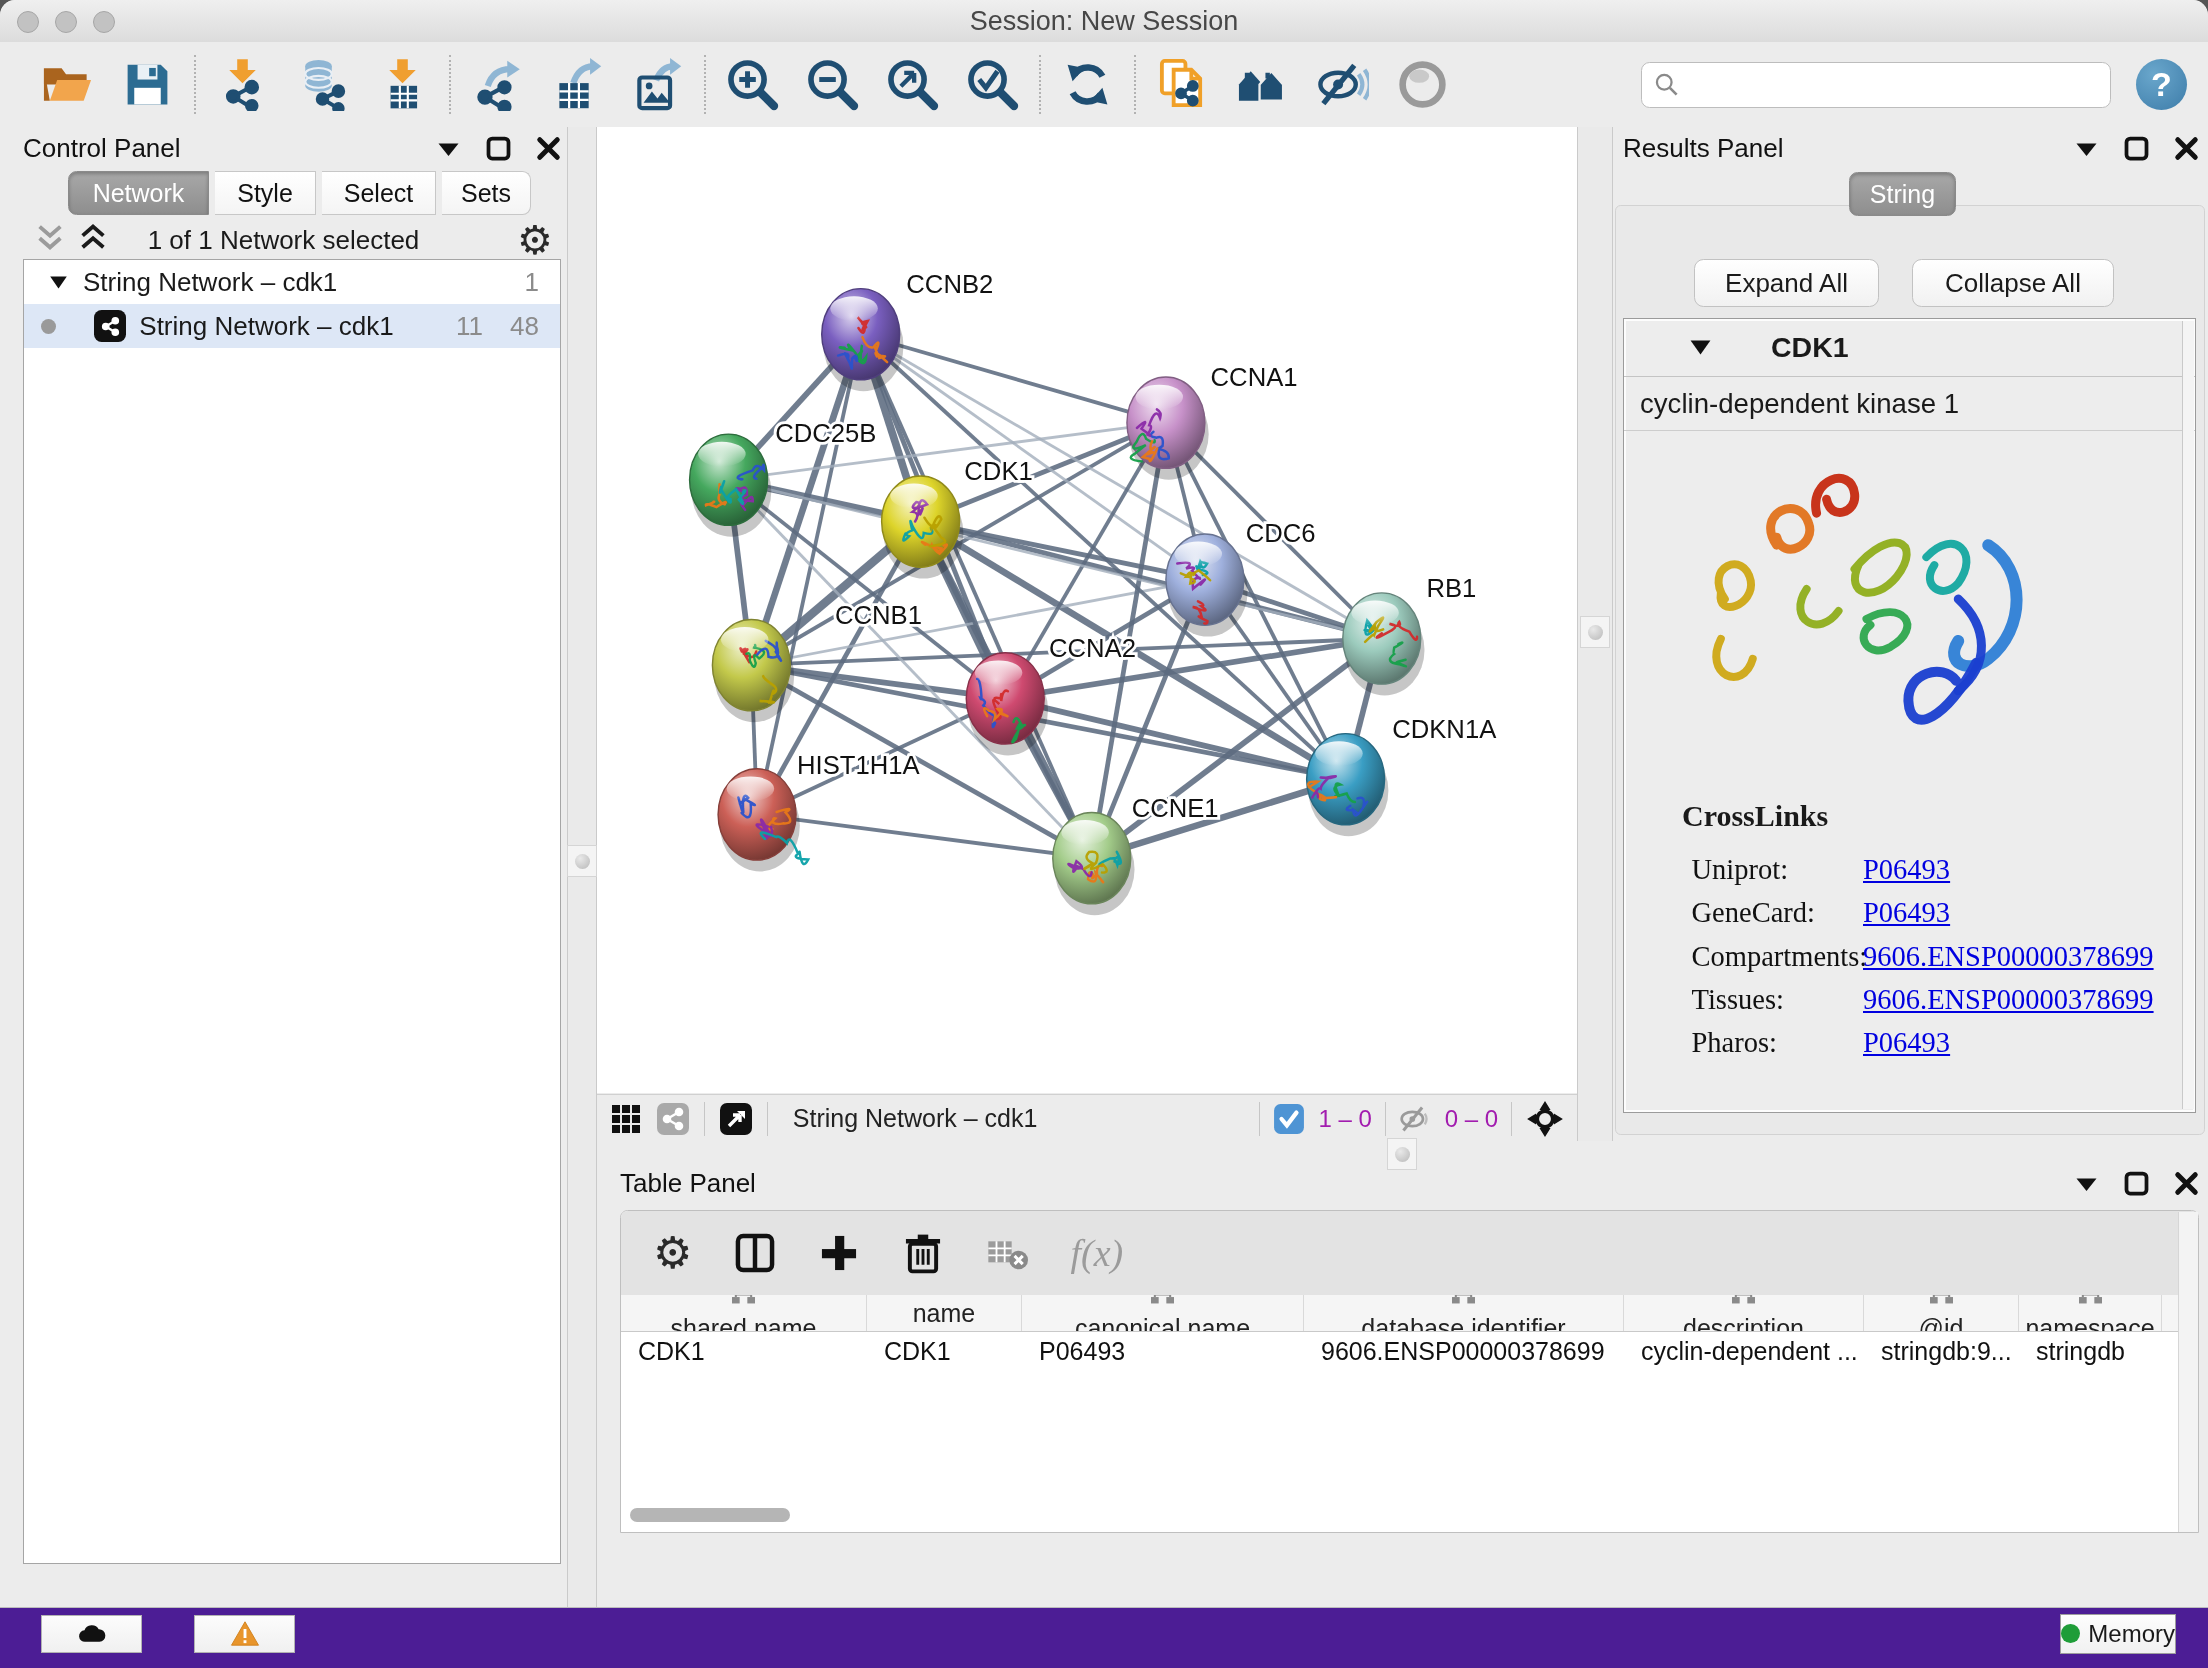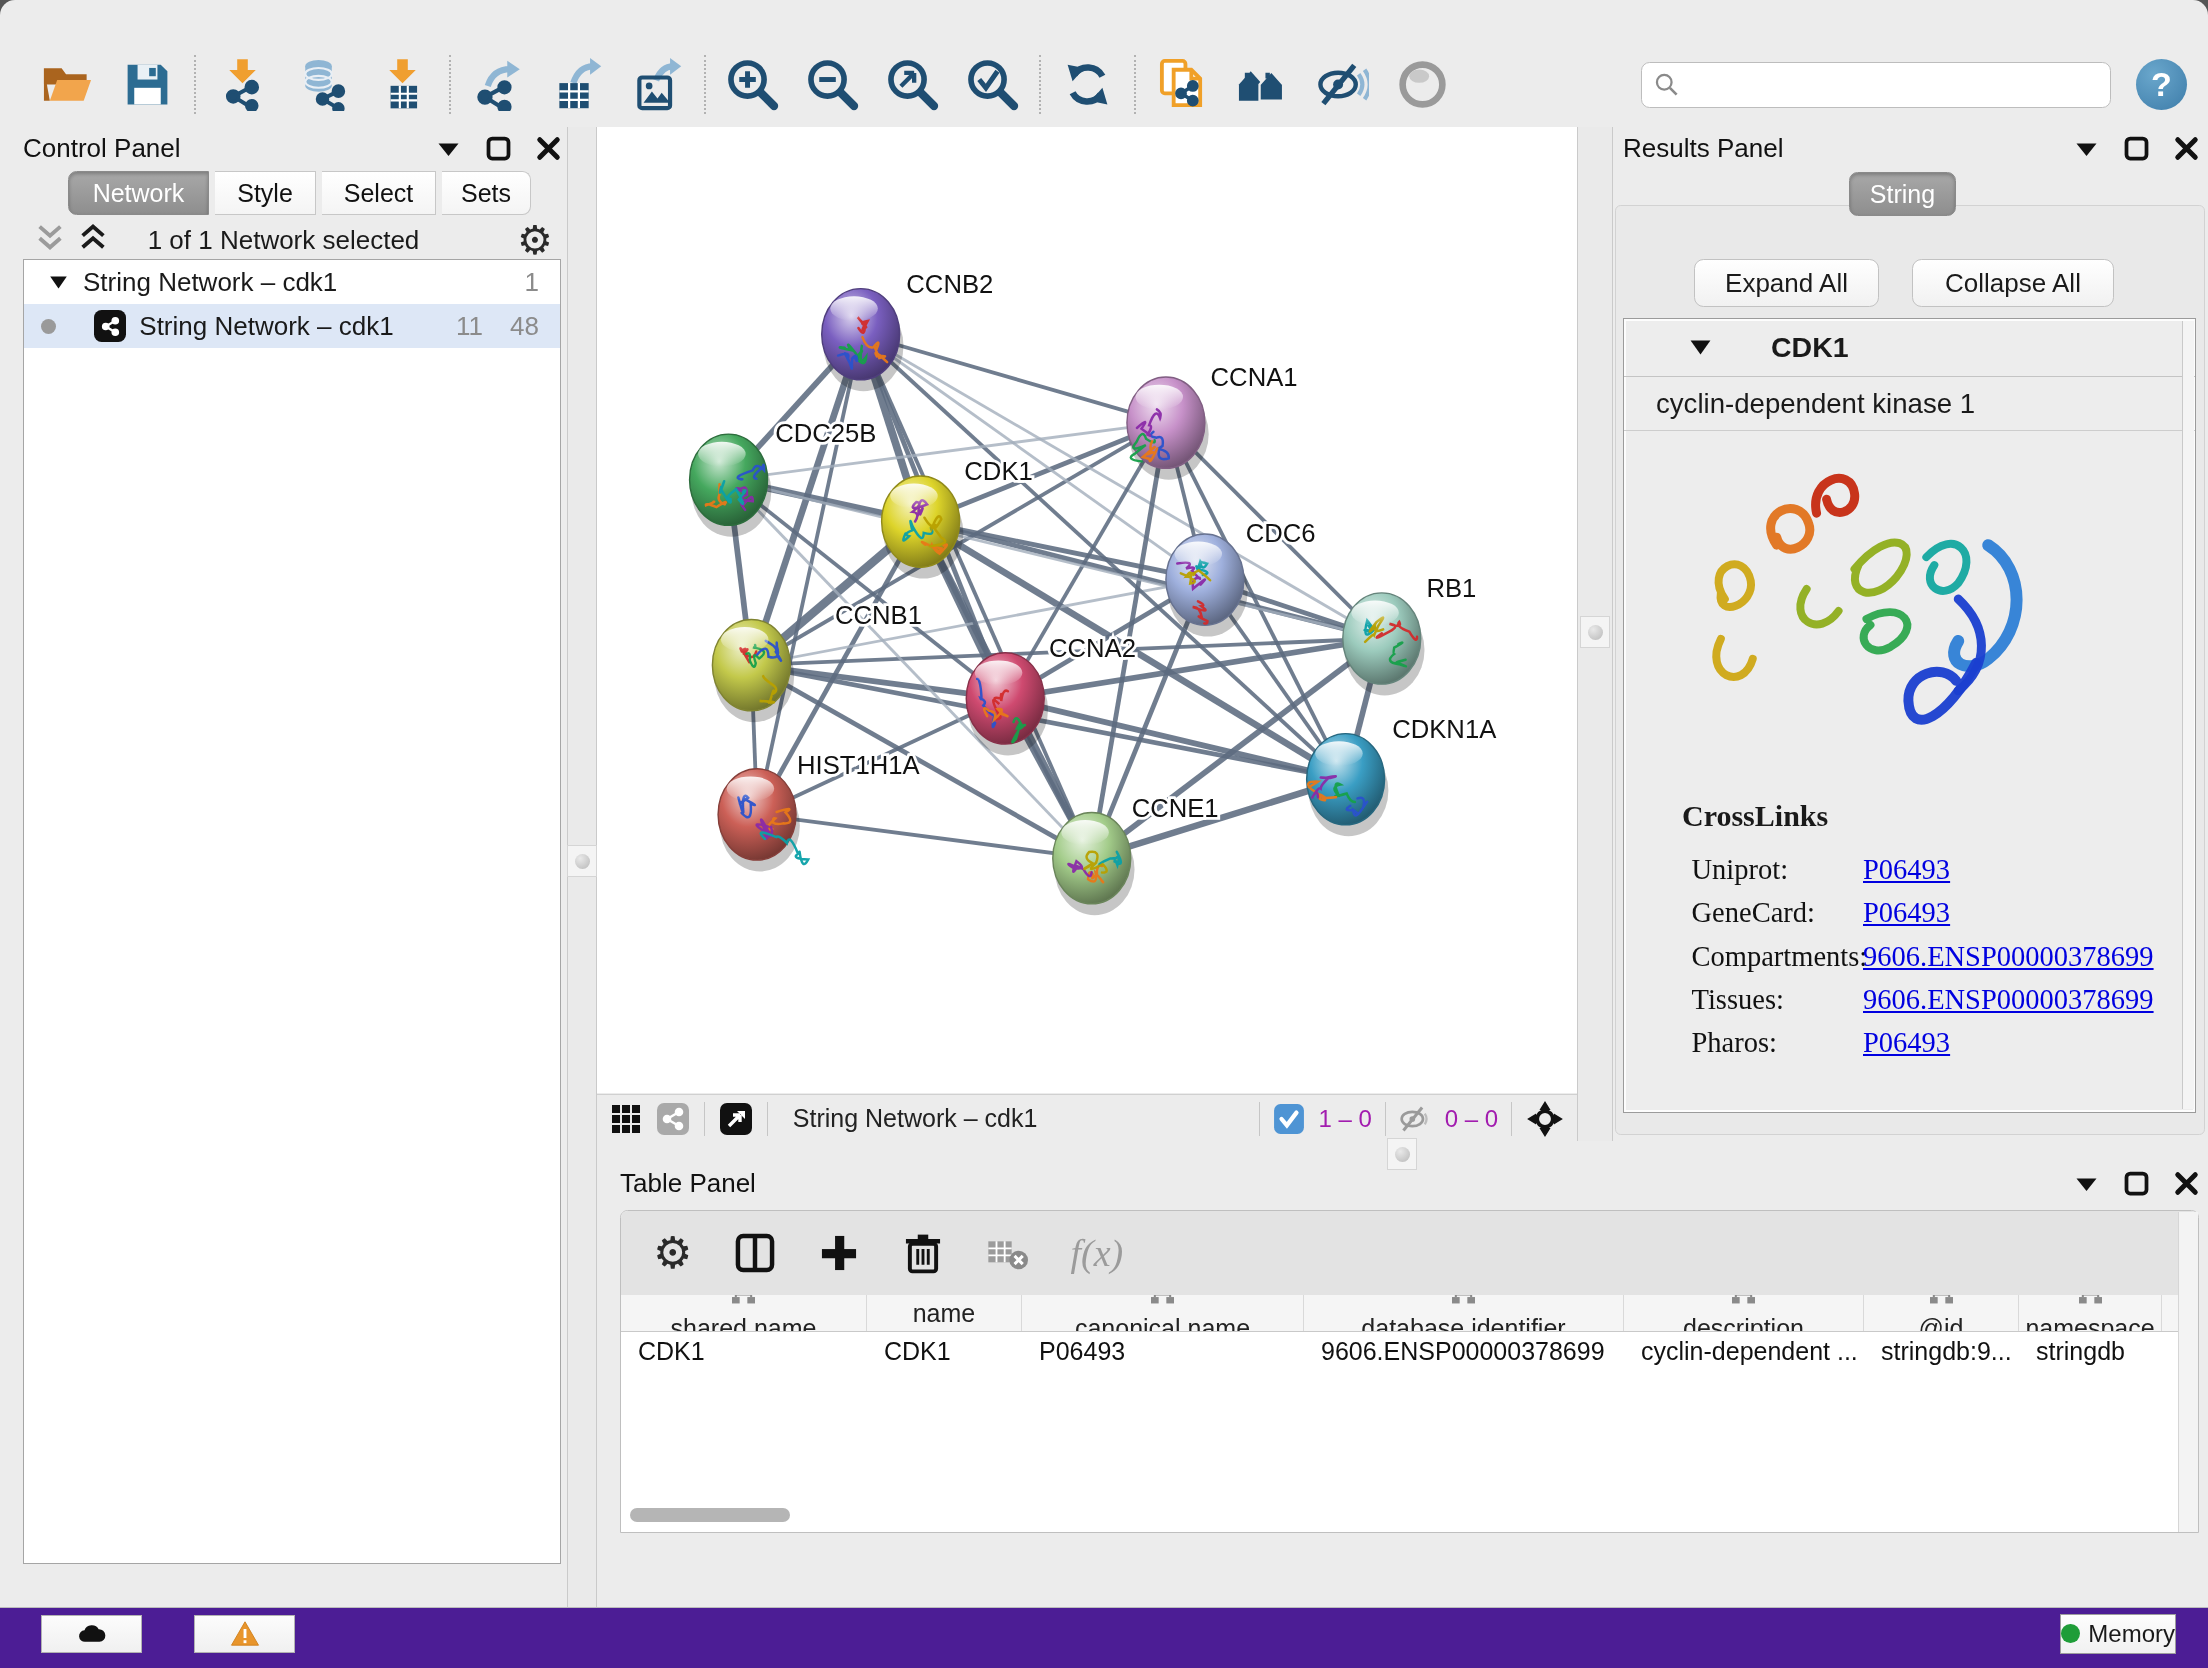--- a/index.html
+++ b/index.html
@@ -69,21 +69,21 @@
   .results-panel{position:absolute;left:1613px;top:127px;width:595px;height:1014px;background:#ececec;}
   .rp-box{position:absolute;left:1615px;top:205px;width:590px;height:930px;background:#e9e9e9;
     border:1px solid #d2d2d2;border-radius:5.7px;box-sizing:border-box;}
   .btn{position:absolute;height:48px;background:linear-gradient(#ffffff,#f1f1f1);border:1px solid #c2c2c2;
     border-radius:9.5px;font-size:26px;display:flex;align-items:center;justify-content:center;box-sizing:border-box;}
   .inner-box{position:absolute;left:1623px;top:318px;width:573px;height:795px;background:#ededed;
     border:1.9px solid #9b9b9b;box-shadow:inset 0 0 0 1.9px #fdfdfd;box-sizing:border-box;}
   .cdk-header{height:57px;display:flex;align-items:center;border-bottom:1px solid #c4c4c4;}
   .cdk-header svg{width:23px;height:17px;margin-left:65px;}
   .cdk-title{font-size:28.5px;font-weight:bold;margin-left:59px;}
-  .desc-row{height:53px;display:flex;align-items:center;border-bottom:1px solid #cdcdcd;font-size:27.6px;padding-left:32px;}
+  .desc-row{height:53px;display:flex;align-items:center;border-bottom:1px solid #cdcdcd;font-size:27.6px;padding-left:16px;}
   .crosslinks{position:absolute;left:1682px;top:799px;width:514px;font-family:"Liberation Serif",serif;}
   .cl-head{font-size:30px;font-weight:bold;}
   .cl-row{position:absolute;font-size:28.5px;white-space:nowrap;}
   .cl-label{position:absolute;left:9.5px;color:#111;}
   .cl-link{position:absolute;left:181px;color:#0000e0;text-decoration:underline;}
   .rp-scroll{position:absolute;left:2182px;top:321px;width:11.4px;height:788px;background:#f4f4f4;border-left:1px solid #c9c9c9;}
   
   .hsplit{position:absolute;left:597px;top:1141px;width:1611px;height:25px;background:#ececec;}
   
   .table-box{position:absolute;left:620px;top:1210px;width:1579px;height:323px;background:#fff;
@@ -108,20 +108,28 @@
   .memory-btn{position:absolute;left:2060px;top:5.7px;width:116px;height:40px;background:linear-gradient(#fdfdfd,#f1f1f1);
     border:1.9px solid #9d9d9d;display:flex;align-items:center;justify-content:center;gap:8.6px;font-size:24px;box-sizing:border-box;}
   .memory-dot{width:19px;height:19px;border-radius:50%;background:#1f9d38;}
   text.node-label{font-size:27px;fill:#111;stroke:#fff;stroke-width:6px;paint-order:stroke;font-family:"Liberation Sans",sans-serif;}
 </style>
 </head>
 <body>
 
 <div class="window">
 
+  <div class="titlebar">
+    <div class="traffic">
+      <span class="light"></span>
+      <span class="light"></span>
+      <span class="light"></span>
+    </div>
+    <div class="window-title">Session: New Session</div>
+  </div>
 
   <div class="toolbar">
     <div class="tb-group">
       <div class="tb-btn">
         <svg viewBox="0 0 36 32">
           <path d="M2 5 h12 l3 4 h14 v7 H2 z" fill="#aa641e"></path>
           <path d="M2 5 v22 h4 z" fill="#aa641e"></path>
           <path d="M6 27 L11 13 H34 L29 27 Z" fill="#f2a54c"></path>
         </svg>
       </div>

